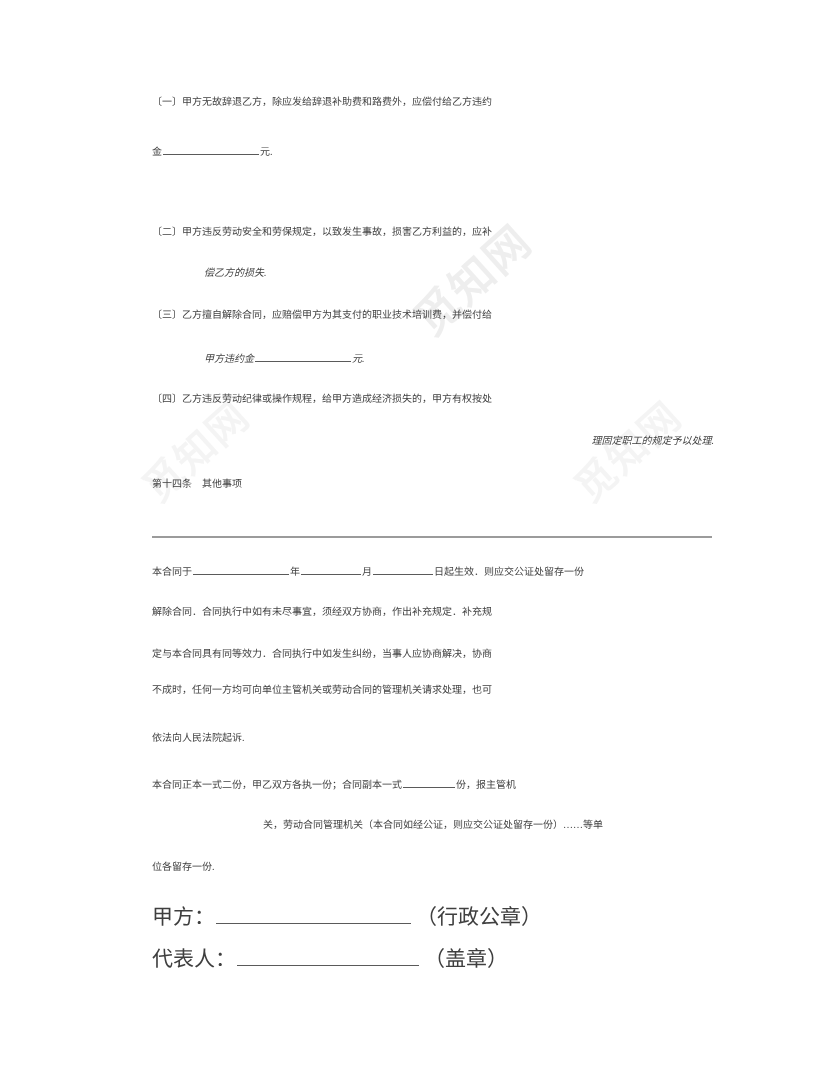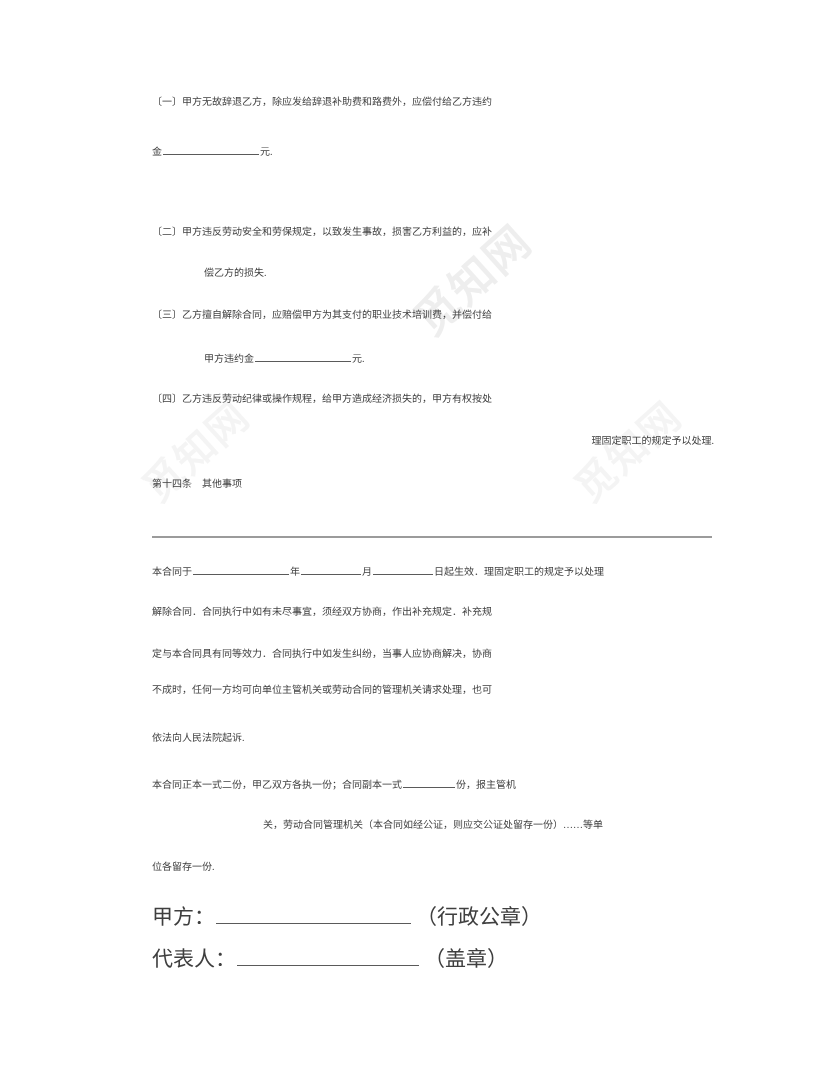--- a/index.html
+++ b/index.html
@@ -73,20 +73,21 @@
     left: 152px;
     width: 562px;
     font-size: 10px;
     line-height: 1.2;
     color: #3f3f3f;
     white-space: nowrap;
   }
   .doc-line.indent {
     left: 204px;
     width: 510px;
+    font-style: italic;
   }
 
   .marker {
     letter-spacing: 0px;
   }
 
   
   .blank {
     display: inline-block;
     border-bottom: 1px solid #5a5a5a;
@@ -162,21 +163,21 @@
     </div>
     <div class="doc-line indent" style="top:435px;text-align:right;">
       <span>理固定职工的规定予以处理.</span>
     </div>
 
     <div class="doc-line" style="top:478px;">第十四条　其他事项</div>
 
     <div id="divider"></div>
 
     <div class="doc-line" style="top:564px;">
-      <span>本合同于</span><span class="blank blank-lg"></span><span>年</span><span class="blank blank-md"></span><span>月</span><span class="blank blank-md"></span><span>日起生效．理固定职工的规定予以处理</span>
+      <span>本合同于</span><span class="blank blank-lg"></span><span>年</span><span class="blank blank-md"></span><span>月</span><span class="blank blank-md"></span><span>日起生效．则应交公证处留存一份</span>
     </div>
 
     <div class="doc-line" style="top:606px;">解除合同．合同执行中如有未尽事宜，须经双方协商，作出补充规定．补充规</div>
     <div class="doc-line" style="top:648px;">定与本合同具有同等效力．合同执行中如发生纠纷，当事人应协商解决，协商</div>
     <div class="doc-line" style="top:684px;">不成时，任何一方均可向单位主管机关或劳动合同的管理机关请求处理，也可</div>
     <div class="doc-line" style="top:732px;">依法向人民法院起诉.</div>
 
     <div class="doc-line" style="top:777px;">
       <span>本合同正本一式二份，甲乙双方各执一份；合同副本一式</span><span class="blank blank-sm"></span><span>份，报主管机</span>
     </div>

